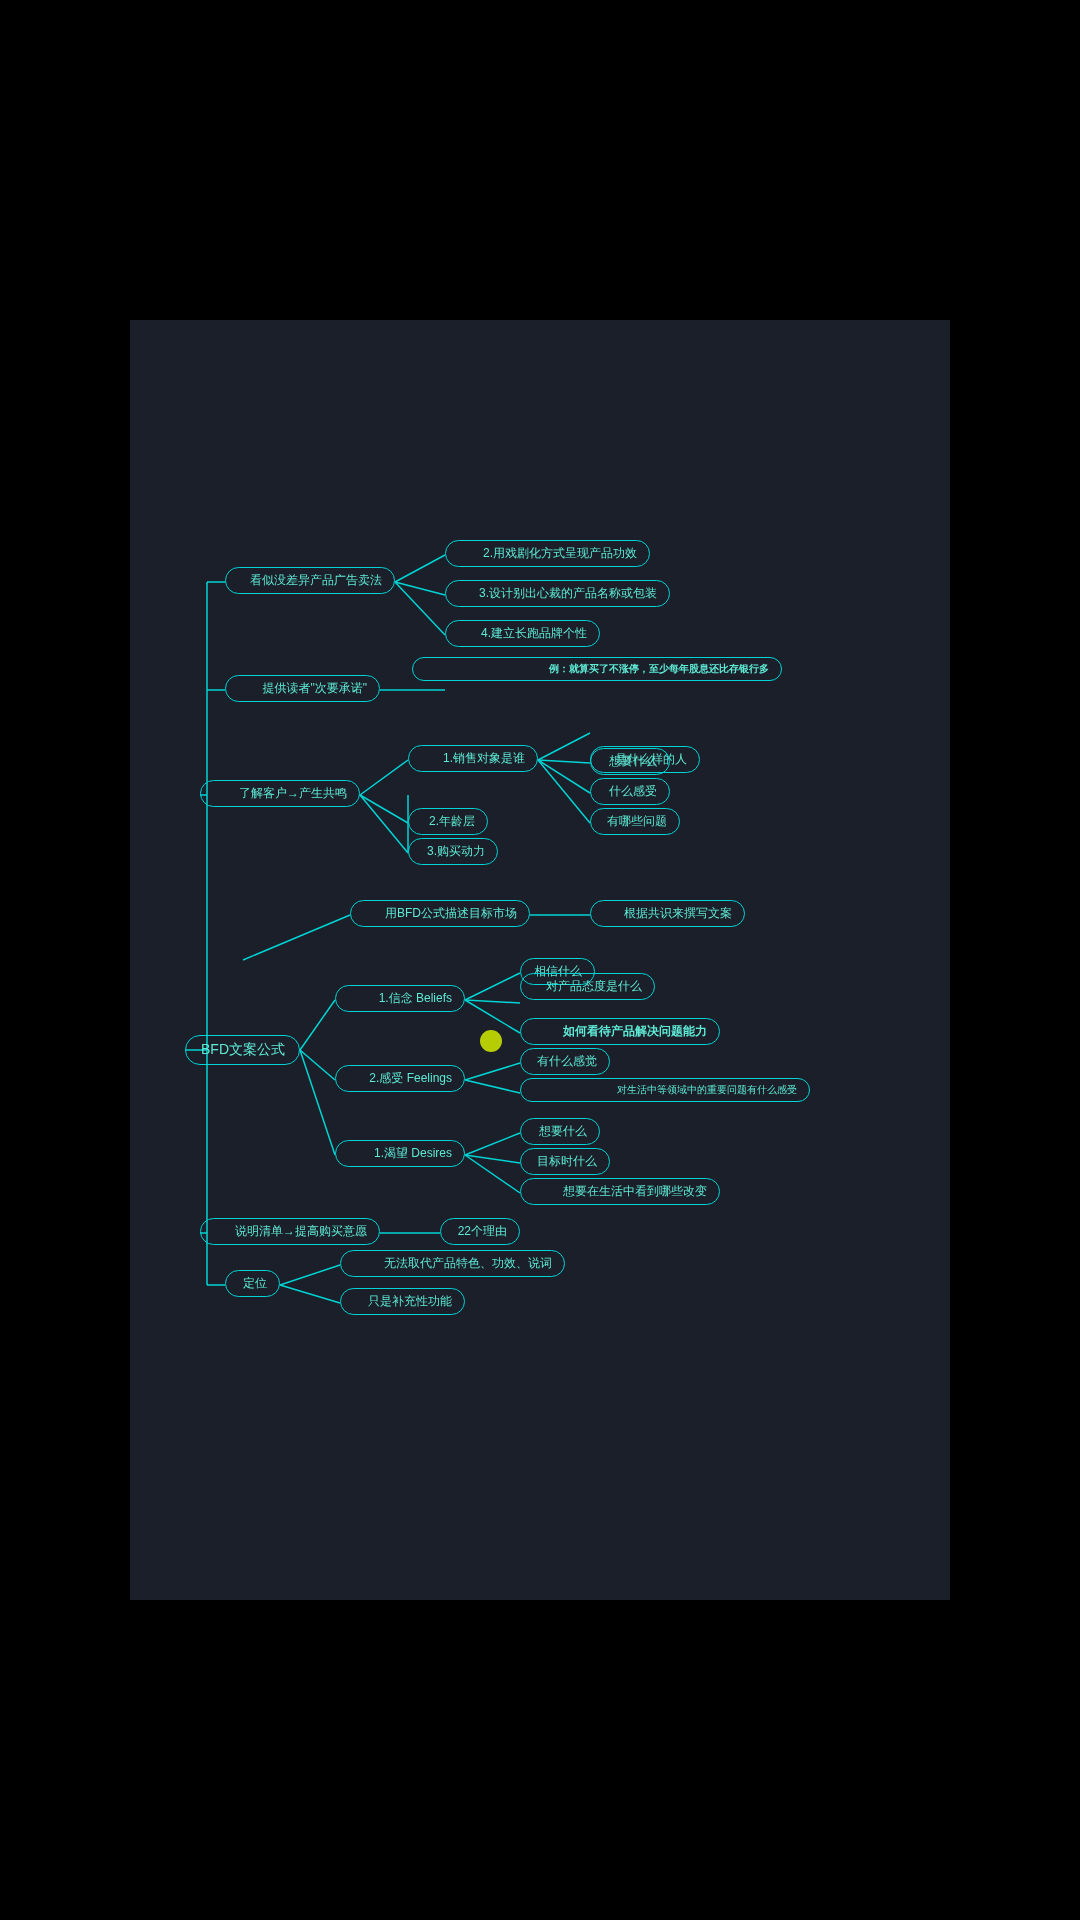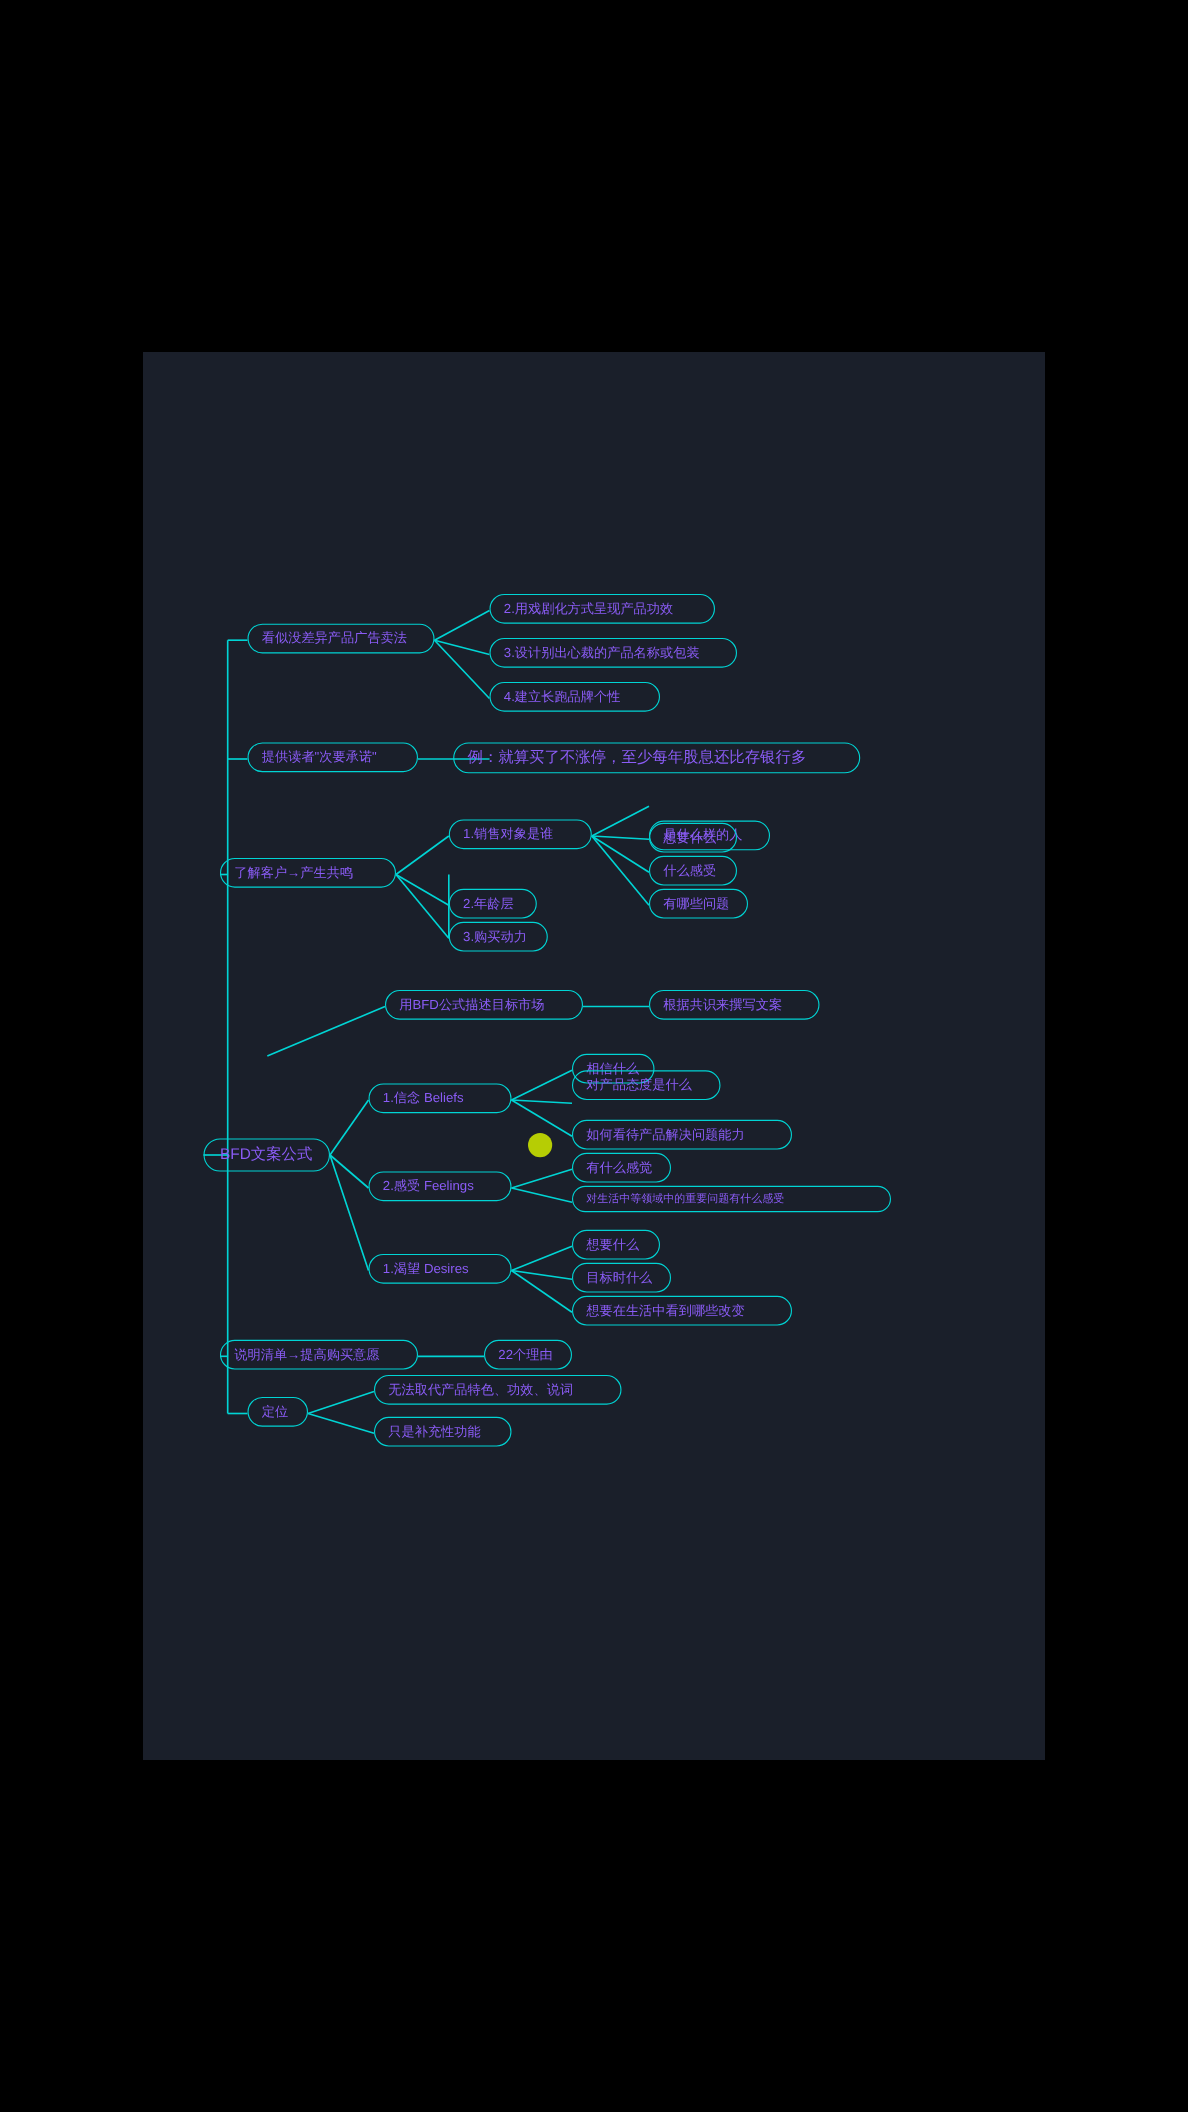--- a/index.html
+++ b/index.html
@@ -30,25 +30,25 @@
       height: 840px;
       position: relative;
     }
 
     
     .node {
       position: absolute;
       border: 1.5px solid #00d4d4;
       border-radius: 20px;
       padding: 5px 14px;
-      color: #8b5cf6;
+      color: #5eead4;
       font-size: 13px;
       white-space: nowrap;
       background: transparent;
-      text-align: left;
+      text-align: right;
       z-index: 2;
     }
 
     .node-small {
       border-radius: 15px;
       padding: 4px 12px;
       font-size: 12px;
     }
 
     
@@ -137,42 +137,42 @@
 
     <div class="node node-small" style="left:75px; top:27px; width:170px;">看似没差异产品广告卖法</div>
 
     <div class="node node-small" style="left:295px; top:0px; width:205px;">2.用戏剧化方式呈现产品功效</div>
 
     <div class="node node-small" style="left:295px; top:40px; width:225px;">3.设计别出心裁的产品名称或包装</div>
 
     <div class="node node-small" style="left:295px; top:80px; width:155px;">4.建立长跑品牌个性</div>
 
     <div class="node node-small" style="left:75px; top:135px; width:155px;">提供读者"次要承诺"</div>
-    <div class="node node-small" style="left:262px; top:135px; width:370px; white-space:normal; font-size:14px;">例：就算买了不涨停，至少每年股息还比存银行多</div>
+    <div class="node node-small" style="left:262px; top:117px; width:370px; white-space:normal; font-size:10px;font-weight:bold;">例：就算买了不涨停，至少每年股息还比存银行多</div>
 
     <div class="node node-small" style="left:50px; top:240px; width:160px;">了解客户→产生共鸣</div>
 
     <div class="node node-small" style="left:258px; top:205px; width:130px;">1.销售对象是谁</div>
     <div class="node node-small" style="left:440px; top:178px; width:110px;margin-top:28px;">是什么样的人</div>
     <div class="node node-small" style="left:440px; top:208px; width:80px;">想要什么</div>
     <div class="node node-small" style="left:440px; top:238px; width:80px;">什么感受</div>
     <div class="node node-small" style="left:440px; top:268px; width:90px;">有哪些问题</div>
 
     <div class="node node-small" style="left:258px; top:268px; width:80px;">2.年龄层</div>
     <div class="node node-small" style="left:258px; top:298px; width:90px;">3.购买动力</div>
 
     <div class="node node-small" style="left:200px; top:360px; width:180px;">用BFD公式描述目标市场</div>
     <div class="node node-small" style="left:440px; top:360px; width:155px;">根据共识来撰写文案</div>
 
     <div class="node" style="left:35px; top:495px; width:115px; font-size:14px;">BFD文案公式</div>
 
     <div class="node node-small" style="left:185px; top:445px; width:130px;">1.信念 Beliefs</div>
     <div class="node node-small" style="left:370px; top:418px; width:75px;">相信什么</div>
     <div class="node node-small" style="left:370px; top:433px; width:135px;">对产品态度是什么</div>
-    <div class="node node-small" style="left:370px; top:478px; width:200px;">如何看待产品解决问题能力</div>
+    <div class="node node-small" style="left:370px; top:478px; width:200px;font-weight:bold;">如何看待产品解决问题能力</div>
 
     <div class="node node-small" style="left:185px; top:525px; width:130px;">2.感受 Feelings</div>
     <div class="node node-small" style="left:370px; top:508px; width:90px;">有什么感觉</div>
     <div class="node node-small" style="left:370px; top:538px; width:290px; font-size:10px;">对生活中等领域中的重要问题有什么感受</div>
 
     <div class="node node-small" style="left:185px; top:600px; width:130px;">1.渴望 Desires</div>
     <div class="node node-small" style="left:370px; top:578px; width:80px;">想要什么</div>
     <div class="node node-small" style="left:370px; top:608px; width:90px;">目标时什么</div>
     <div class="node node-small" style="left:370px; top:638px; width:200px;">想要在生活中看到哪些改变</div>
 

